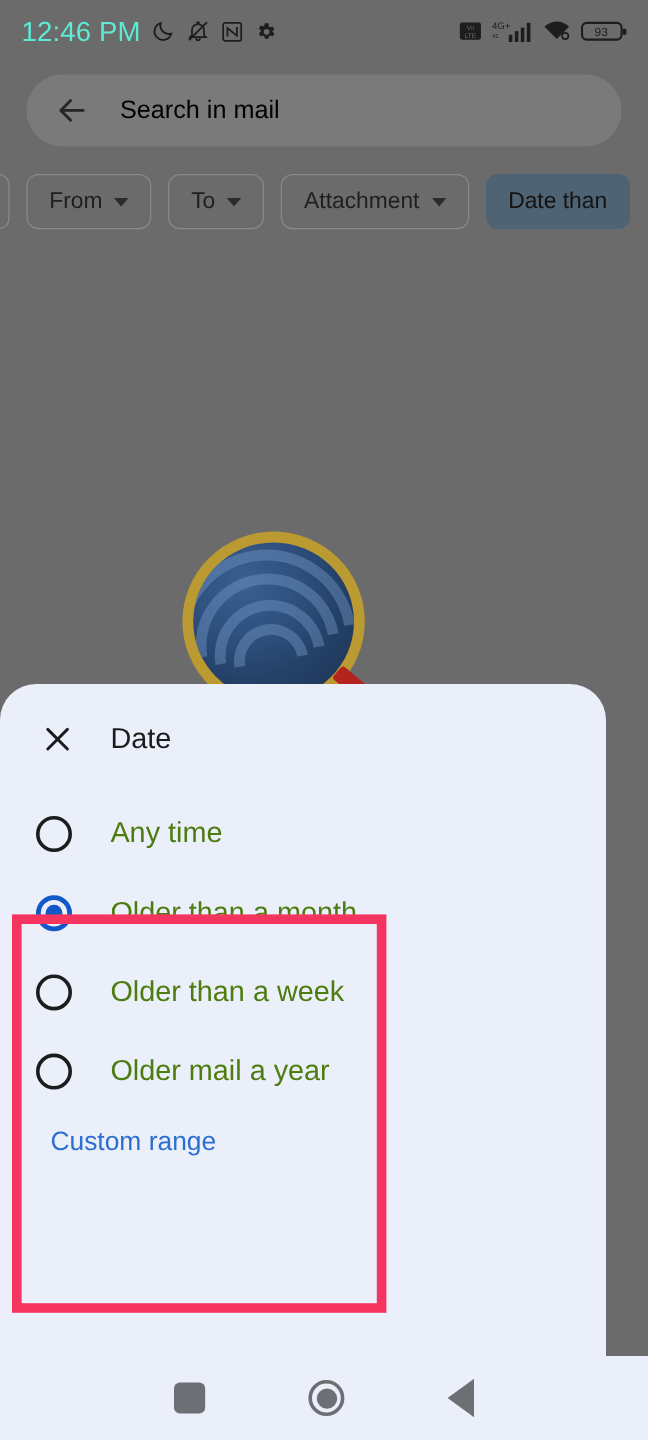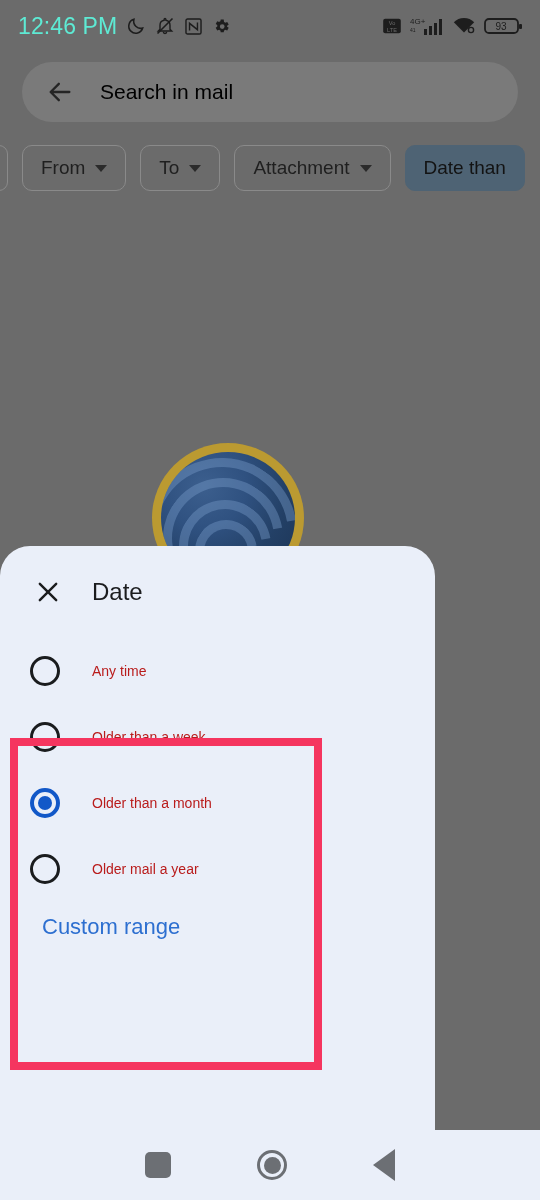--- a/index.html
+++ b/index.html
@@ -117,22 +117,22 @@
   .illus-handle {
     position: absolute; left: 126px; top: 118px;
     width: 26px; height: 14px;
     background: #b5231f;
     border-radius: 3px;
     transform: rotate(40deg);
   }
 
   
   .sheet {
-    position: absolute; left: 0; top: 546px;
-    width: 435px; height: 630px;
+    position: absolute; left: 0; top: 570px;
+    width: 505px; height: 630px;
     background: #eaeff9;
     border-top-left-radius: 30px;
     border-top-right-radius: 30px;
   }
   .sheet-header {
     height: 92px;
     display: flex; align-items: center;
     padding-left: 32px;
     gap: 28px;
   }
@@ -159,21 +159,21 @@
   .radio.checked {
     border-color: #1258c8;
     border-width: 4px;
   }
   .radio.checked::after {
     content: "";
     width: 14px; height: 14px;
     border-radius: 50%;
     background: #1258c8;
   }
-  .option-label { font-size: 14px; color: #b91c1c; }
+  .option-label { font-size: 24px; color: #4d7c0f; }
 
   
   .annotation-box {
     position: absolute;
     left: 10px; top: 100px;
     width: 312px; height: 332px;
     border: 8px solid #f5355f;
     pointer-events: none;
   }
 
@@ -330,29 +330,29 @@
       </span>
       <span class="sheet-title">Date</span>
     </div>
 
     <div class="options-wrap">
       <div class="option-row">
         <span class="radio"></span>
         <span class="option-label">Any time</span>
       </div>
       <div class="option-row">
-        <span class="radio"></span>
-        <span class="option-label">Older than a week</span>
-      </div>
-      <div class="option-row">
         <span class="radio checked"></span>
         <span class="option-label">Older than a month</span>
       </div>
       <div class="option-row">
         <span class="radio"></span>
+        <span class="option-label">Older than a week</span>
+      </div>
+      <div class="option-row">
+        <span class="radio"></span>
         <span class="option-label">Older mail a year</span>
       </div>
 
       <div class="annotation-box"></div>
     </div>
 
     <div class="custom-range">Custom range</div>
   </div>
 
   <div class="nav-bar">

